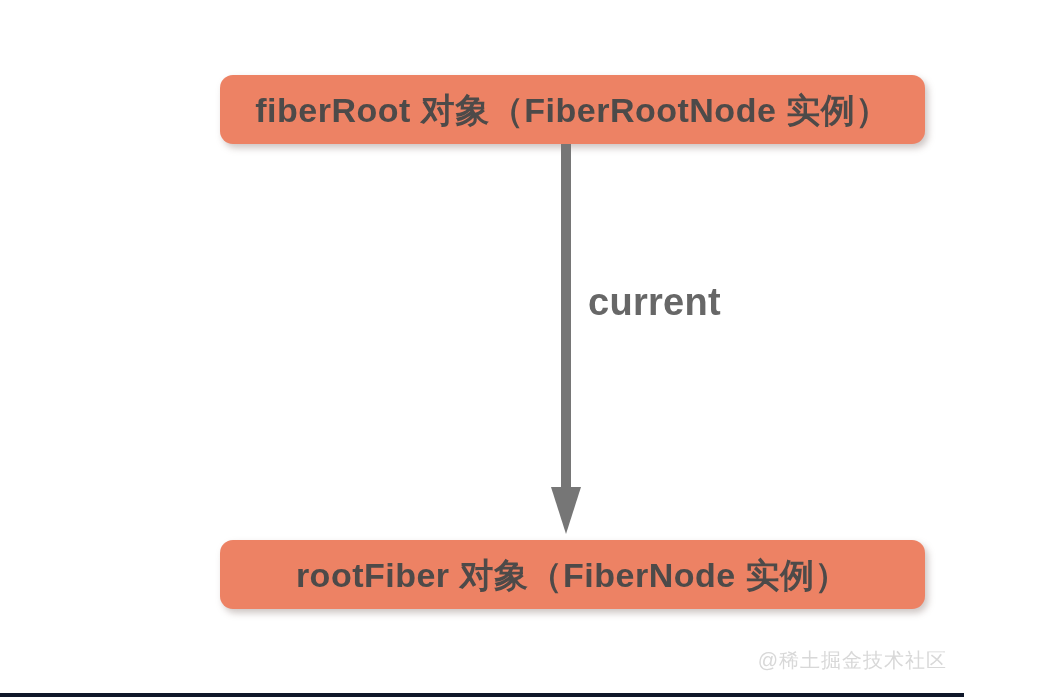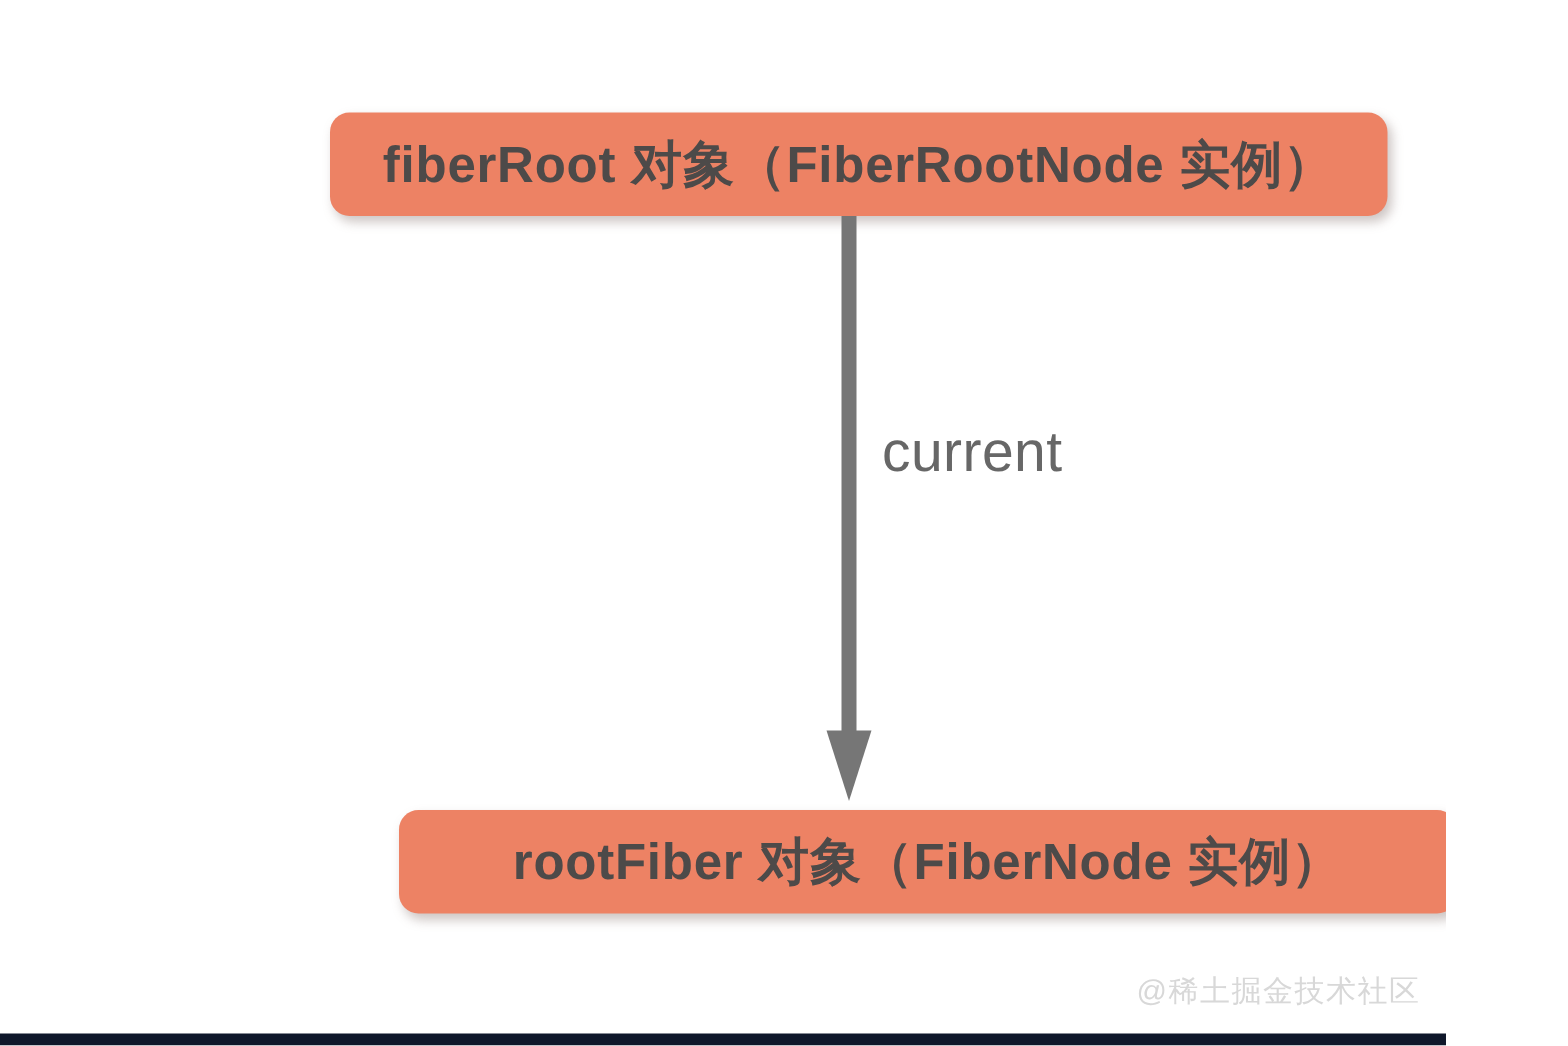--- a/index.html
+++ b/index.html
@@ -10,57 +10,57 @@
   body {
     font-family: "Liberation Sans", "DejaVu Sans", sans-serif;
   }
   #canvas {
     position: relative;
     width: 964px;
     height: 697px;
     background: #ffffff;
     overflow: hidden;
     box-sizing: border-box;
-    border-bottom: 8px solid #0f172a;
+    border-bottom: 4px solid #0f172a;
   }
   .node-box {
     position: absolute;
     left: 220px;
     width: 705px;
     height: 69px;
     background: #ed8264;
     border-radius: 13px;
     box-shadow: 3px 4px 7px rgba(130, 110, 105, 0.40);
     display: flex;
     align-items: center;
     justify-content: center;
   }
   #box-top { top: 75px; }
-  #box-bottom { top: 540px; margin-left: 46px; }
+  #box-bottom { top: 540px; }
   .node-label {
     font-size: 34px;
     font-weight: bold;
     color: #4d4a49;
     letter-spacing: 0.5px;
     white-space: nowrap;
     line-height: 1;
   }
   #arrow-svg {
     position: absolute;
     left: 540px;
     top: 144px;
     width: 52px;
     height: 392px;
   }
   #edge-label-current {
     position: absolute;
     left: 588px;
     top: 283px;
     font-size: 38px;
-    font-weight: normal;
+    font-weight: bold;
     color: #676767;
     letter-spacing: 0.3px;
     line-height: 1;
     white-space: nowrap;
   }
   #watermark {
     position: absolute;
     right: 17px;
     top: 647px;
     font-size: 20px;

